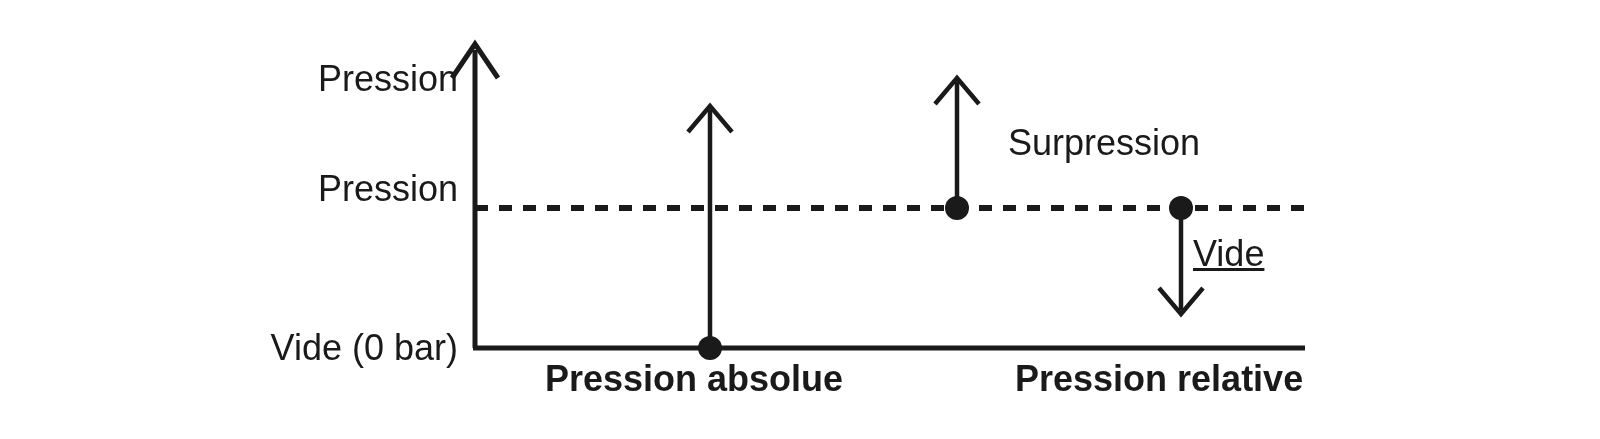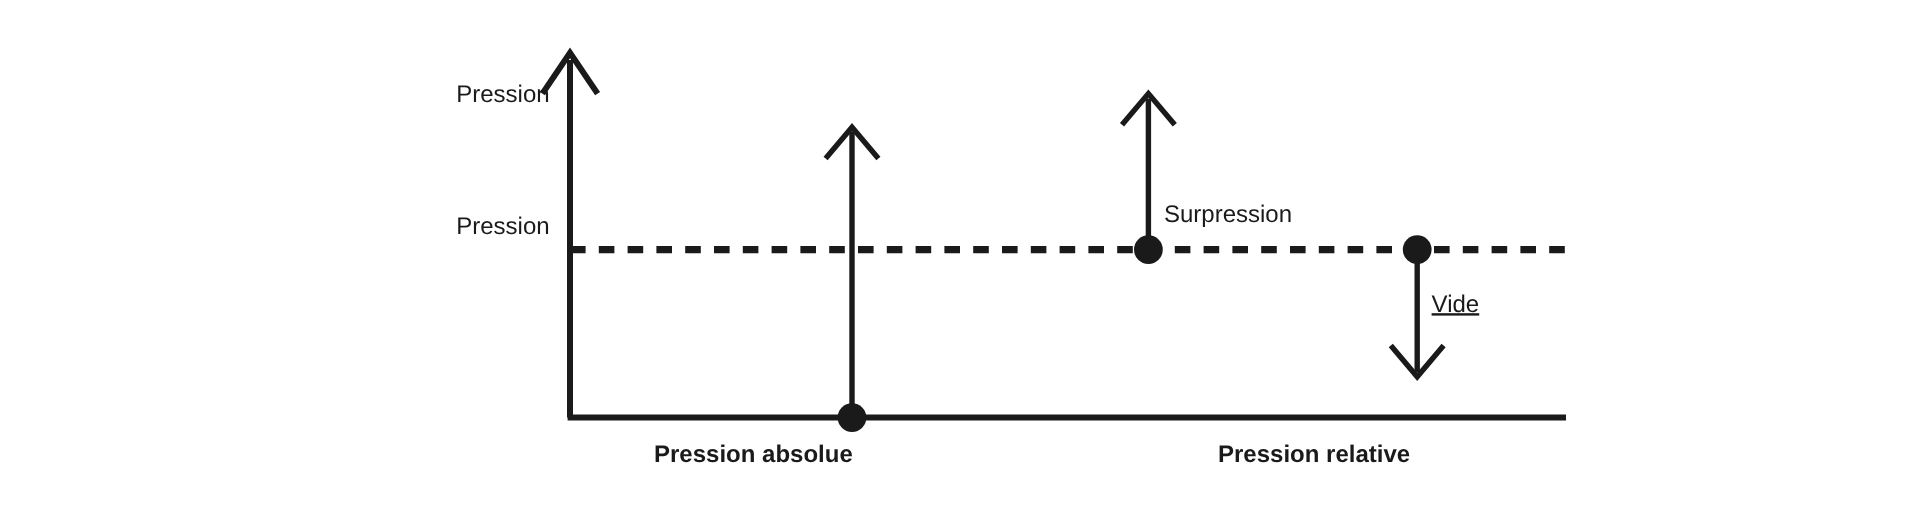--- a/index.html
+++ b/index.html
@@ -22,21 +22,21 @@
     position: absolute;
     top: 0;
     left: 0;
     width: 1600px;
     height: 439px;
     display: block;
   }
   .diagram-label {
     position: absolute;
     font-family: "Liberation Sans", sans-serif;
-    font-size: 20px;
+    font-size: 36px;
     line-height: 34px;
     color: #1a1a1a;
     white-space: pre;
     user-select: none;
   }
   .label-right {
     text-align: right;
   }
   .label-center {
     text-align: left;
@@ -67,23 +67,22 @@
     width: 300px;
   }
   
   #label-pression-relative {
     left: 1015px;
     top: 362px;
     width: 300px;
   }
   
   #label-surpression {
-    left: 970px;
+    left: 1008px;
     top: 126px;
-    margin-top: 36px;
   }
   
   #label-vide {
     left: 1193px;
     top: 237px;
     text-decoration: underline;
   }
 </style>
 </head>
 <body>
@@ -118,20 +117,21 @@
       <polyline points="1159,288 1181,314 1203,288" fill="none" stroke="#1a1a1a" stroke-width="4.5" stroke-linejoin="miter" stroke-linecap="butt"></polyline>
       <circle cx="1181" cy="208" r="12" fill="#1a1a1a"></circle>
     </g>
 
   </svg>
 
   <div class="diagram-label label-right" id="label-pression-axis">Pression</div>
 
   <div class="diagram-label label-right" id="label-pression-atmospherique"><span>Pression</span><br></div>
 
+  <div class="diagram-label label-right" id="label-vide-zero-bar">Vide (0 bar)</div>
 
   <div class="diagram-label label-center" id="label-pression-absolue">Pression absolue</div>
 
   <div class="diagram-label label-center" id="label-pression-relative">Pression relative</div>
 
   <div class="diagram-label label-left" id="label-surpression">Surpression</div>
 
   <div class="diagram-label label-left" id="label-vide">Vide</div>
 
 </div>

